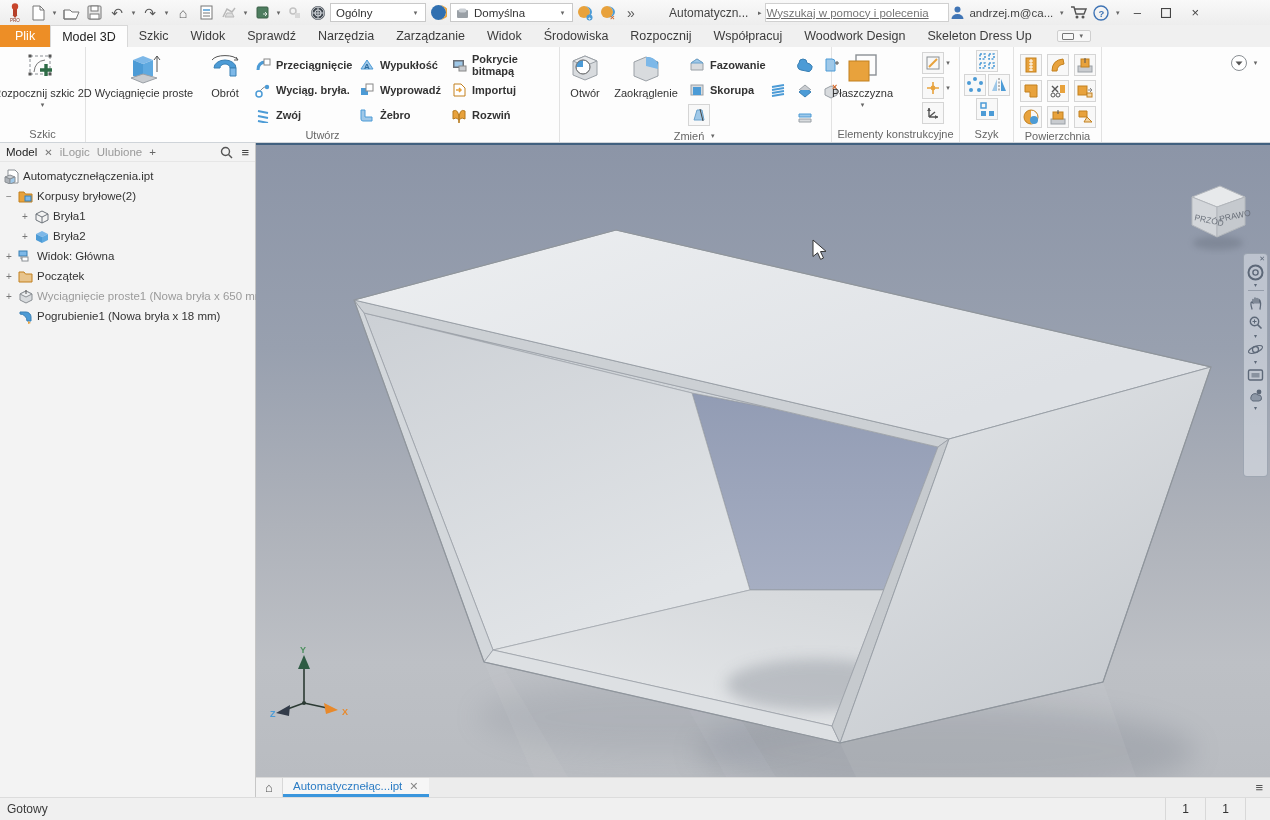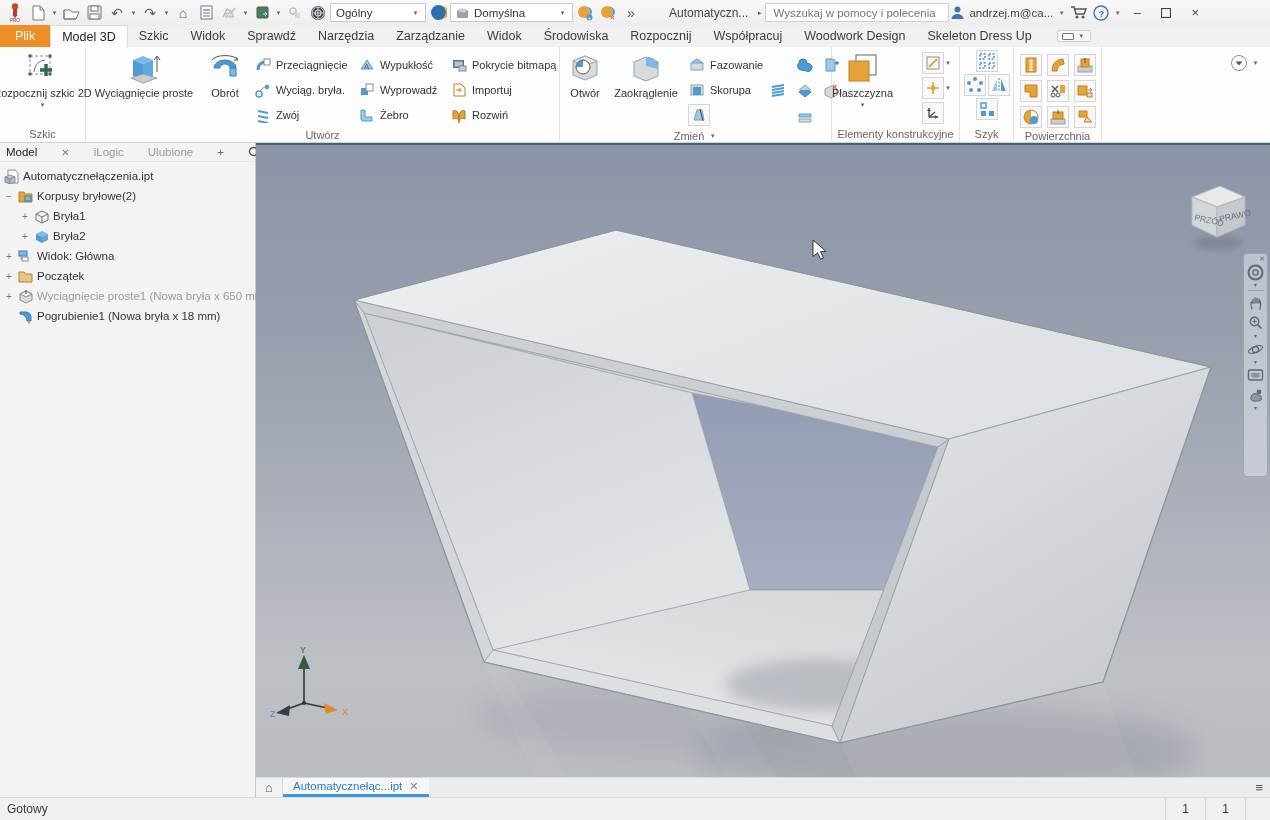--- a/index.html
+++ b/index.html
@@ -13,22 +13,22 @@
               background:linear-gradient(#f9f9f9,#ededed); display:flex; align-items:center;
               gap:1px; padding:0 4px; }
   .tbi { width:22px; height:21px; display:flex; align-items:center; justify-content:center;
          color:#5a5a5a; font-size:14px; flex:none; }
   .tbi svg { display:block; }
   .chev { font-size:7px; color:#666; width:9px; text-align:center; flex:none; }
   .combo { height:19px; background:#fff; border:1px solid #c9c9c9; display:flex;
            align-items:center; padding:0 5px; gap:5px; font-size:11.5px; color:#333; flex:none; }
   .combo .chev { margin-left:auto; }
   .search-box { height:19px; width:184px; background:#fff; border:1px solid #d0d0d0;
-                font-size:11.5px; padding:0 7px; color:#666; flex:none;
-                font-family:"Liberation Sans",sans-serif; }
+                font-size:11.5px; padding:0 0; color:#666; flex:none;
+                font-family:"Liberation Sans",sans-serif;text-decoration:underline; }
   .tb-doc { color:#444; font-size:12px; margin:0 6px 0 26px; flex:none; }
   .tb-user { display:flex; align-items:center; gap:4px; font-size:11.5px; color:#444; flex:none; }
   .winbtn { width:28px; height:21px; display:flex; align-items:center; justify-content:center;
             color:#444; font-size:13px; flex:none; }
 
   
   .tabrow { position:absolute; left:0; top:25px; width:100%; height:22px; background:#f0f0f0;
             display:flex; align-items:stretch; }
   .rtab { padding:4px 11px 3px; font-size:12.5px; color:#3c3c3c; flex:none; }
   .rtab.file { background:#ED8E26; color:#fff; padding:4px 15px 3px; }
@@ -43,34 +43,34 @@
   .panel { border-right:1px solid #e2e2e2; display:flex; flex-direction:column; flex:none; }
   .panel-body { flex:1; display:flex; align-items:flex-start; padding:3px 2px 0; }
   .panel-name { height:16px; display:flex; align-items:center; justify-content:center; gap:4px;
                 color:#666; font-size:11px; }
   .bigbtn { display:flex; flex-direction:column; align-items:center; padding:2px 2px 0;
             text-align:center; font-size:11px; line-height:12px; color:#333; flex:none; }
   .bigbtn .bicon { width:34px; height:32px; margin-bottom:3px; display:flex;
                    align-items:center; justify-content:center; }
   .smallcol { display:flex; flex-direction:column; padding-top:2px; flex:none; }
   .smallbtn { display:flex; align-items:center; gap:5px; height:25px; font-size:11px;
-              padding:0 4px; color:#333; }
+              padding:0 4px; color:#333;font-weight:bold; }
   .sicon { width:17px; height:17px; flex:none; display:flex; align-items:center; justify-content:center; }
   .icogrid { display:grid; grid-template-columns:26px 26px 26px; grid-auto-rows:26px;
              padding-top:2px; }
   .icocell { display:flex; align-items:center; justify-content:center; }
   .icobtn { width:22px; height:22px; border:1px solid transparent; display:flex;
             align-items:center; justify-content:center; }
   .icobtn.framed { border-color:#d5d5d5; background:#f8f8f8; }
   .ddrow { display:flex; align-items:center; }
 
   
   .browser { position:absolute; left:0; top:143px; width:256px; height:654px;
              background:#f3f3f3; border-right:1px solid #c6c6c6; }
-  .b-header { height:19px; display:flex; align-items:center; gap:24px; padding:0 6px;
+  .b-header { height:19px; display:flex; align-items:center; gap:7px; padding:0 6px;
               font-size:11.5px; color:#999; border-bottom:1px solid #e6e6e6; }
   .b-header .on { color:#222; }
   .b-close { color:#777; font-size:10px; }
   .b-right { margin-left:auto; display:flex; gap:8px; align-items:center; color:#555; }
   .tree { padding-top:4px; font-size:11.5px; }
   .trow { height:20px; display:flex; align-items:center; gap:4px; white-space:nowrap; }
   .texp { width:10px; text-align:center; color:#777; font-size:10px; flex:none; }
   .ticon { width:15px; height:15px; flex:none; }
   .muted { color:#9b9b9b; }
 

